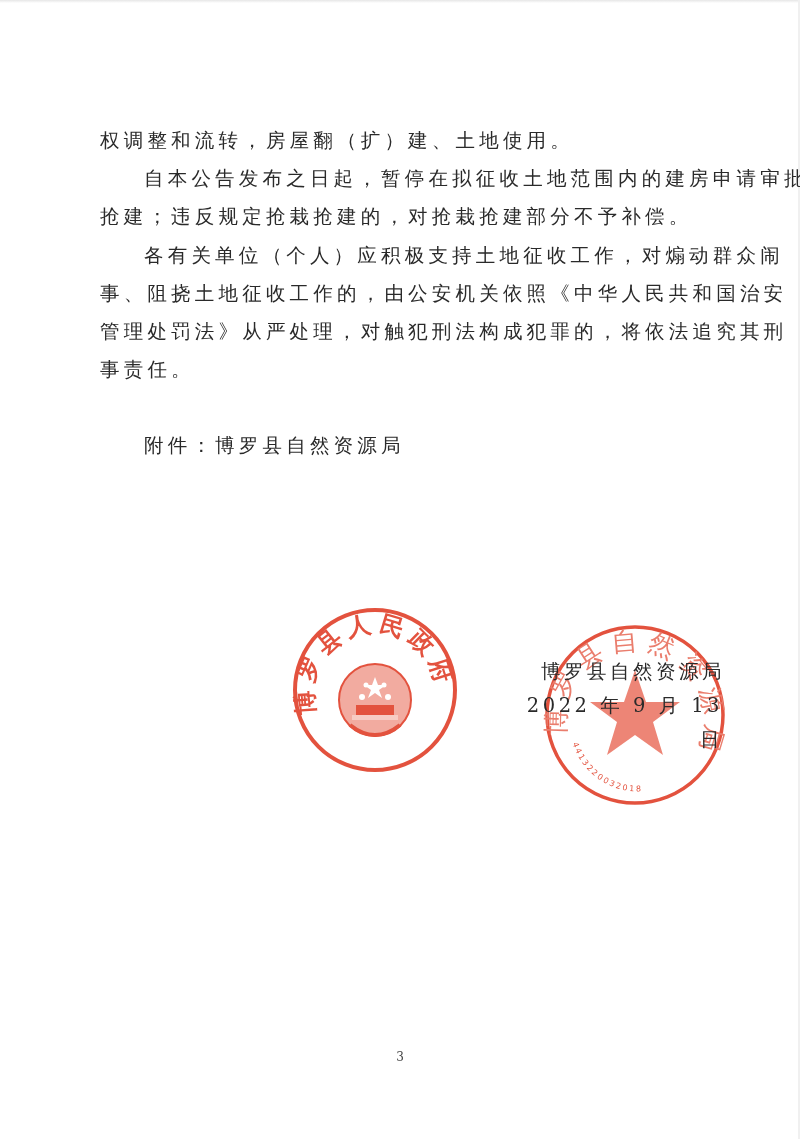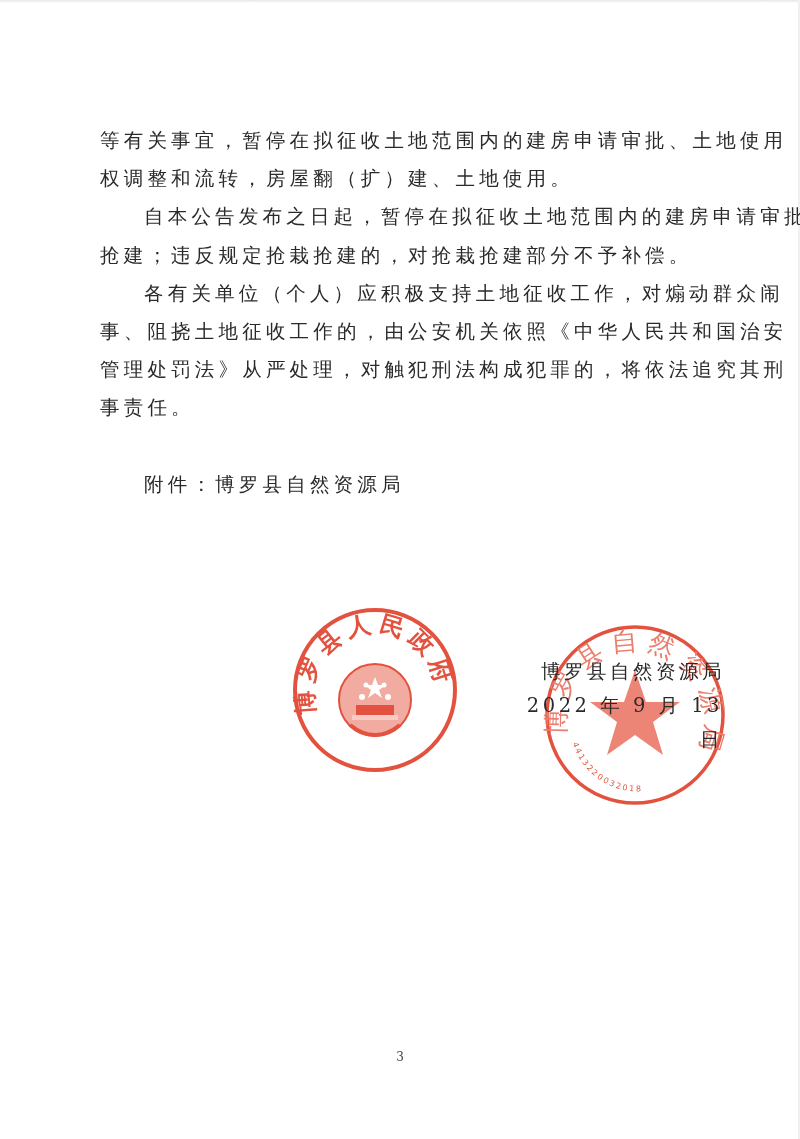--- a/index.html
+++ b/index.html
@@ -31,21 +31,20 @@
   .seal-res { left: 540px; top: 620px; width: 190px; height: 190px; }
 </style>
 </head>
 <body>
 
 <div class="topshade"></div>
 <div class="rightedge"></div>
 
 <div class="body-text">
   <div>
-    <div class="line">等有关事宜，暂停在拟征收土地范围内的建房申请审批、土地使用</div>
     <div class="line">权调整和流转，房屋翻（扩）建、土地使用。</div>
   </div>
   <div>
     <div class="line indent">自本公告发布之日起，暂停在拟征收土地范围内的建房申请审批</div>
     <div class="line">抢建；违反规定抢栽抢建的，对抢栽抢建部分不予补偿。</div>
   </div>
   <div>
     <div class="line indent">各有关单位（个人）应积极支持土地征收工作，对煽动群众闹</div>
     <div class="line">事、阻挠土地征收工作的，由公安机关依照《中华人民共和国治安</div>
     <div class="line">管理处罚法》从严处理，对触犯刑法构成犯罪的，将依法追究其刑</div>

